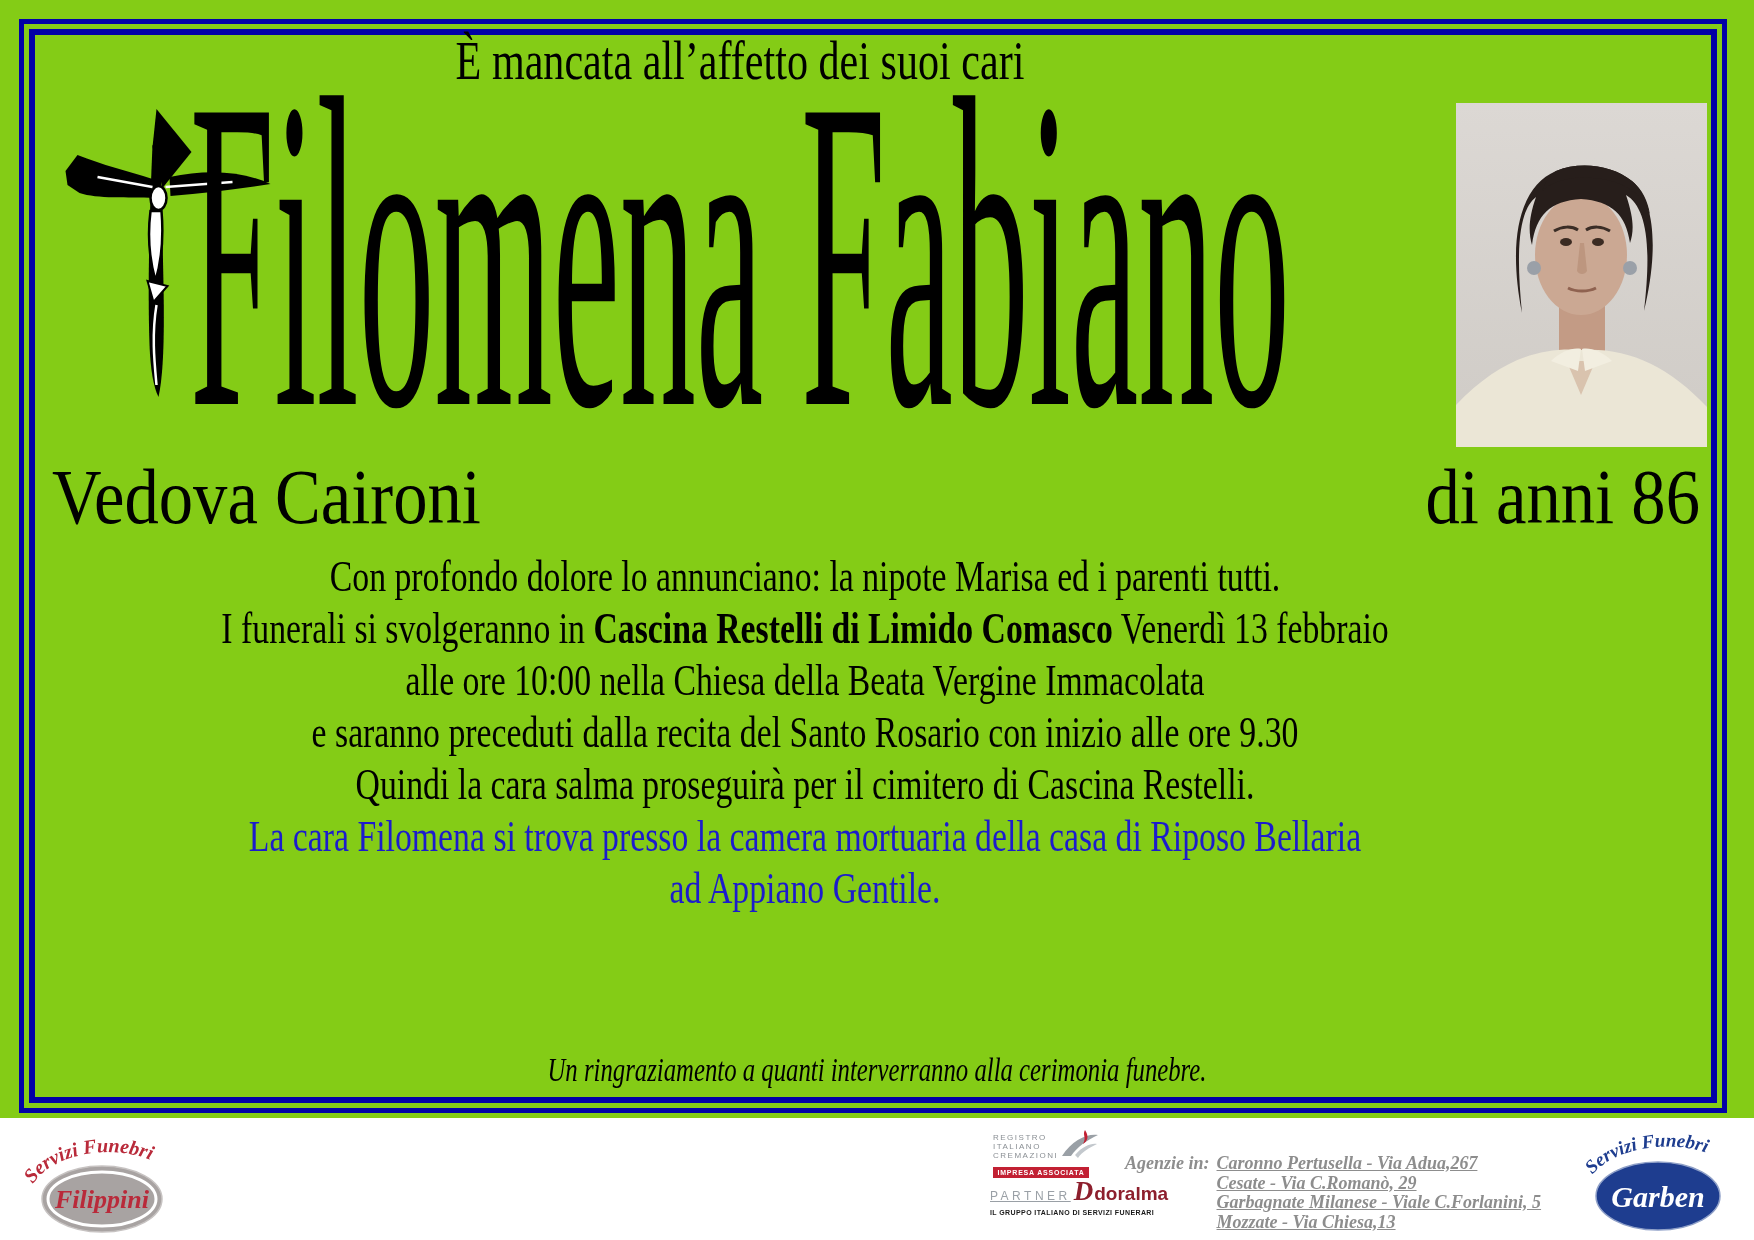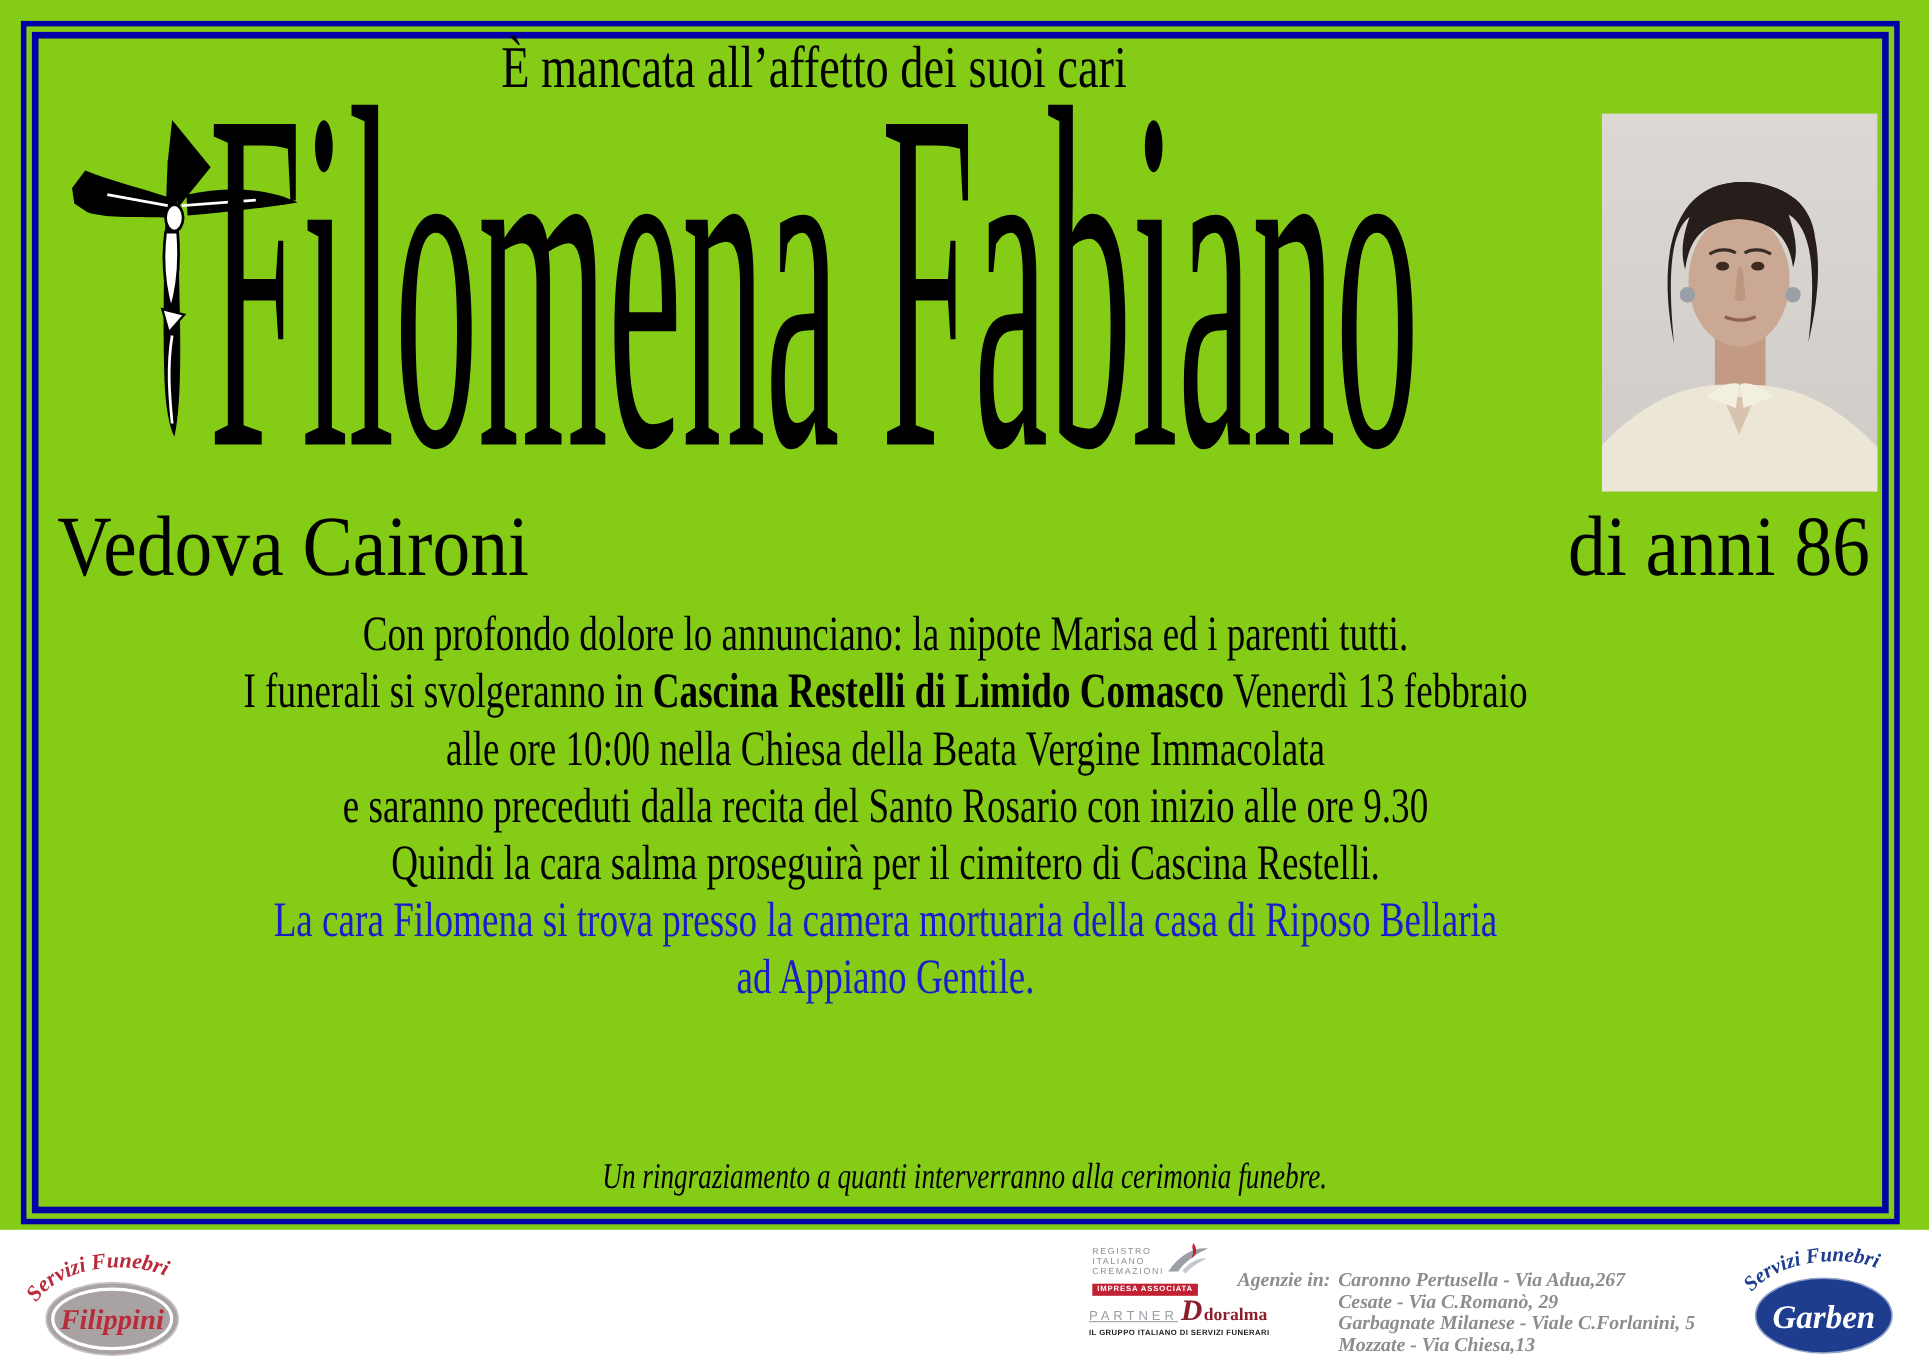--- a/index.html
+++ b/index.html
@@ -65,27 +65,27 @@
   .reg-row{display:flex;align-items:center;}
   .reg-txt{font-size:8px;letter-spacing:1.5px;line-height:9px;color:#8a8f94;text-transform:uppercase;}
   .reg-badge{margin-top:3px;background:#c22033;color:#fff;font-size:7px;font-weight:bold;
     letter-spacing:.8px;padding:2px 4px;width:96px;text-align:center;}
 
   .partner{position:absolute;left:990px;top:62px;width:130px;font-family:"Liberation Sans",sans-serif;}
   .partner-row{display:flex;align-items:baseline;}
   .partner-word{font-size:12px;letter-spacing:3.5px;color:#9aa0a6;text-decoration:underline;}
   .partner-d{font-family:"Liberation Serif",serif;font-size:27px;font-weight:bold;font-style:italic;
     color:var(--dor-red);margin:0 1px 0 3px;line-height:22px;}
-  .partner-brand{font-family:Liberation Serif, serif;font-size:16px;font-weight:bold;color:var(--dor-red);text-align:center;}
+  .partner-brand{font-family:Liberation Sans, sans-serif;font-size:19px;font-weight:bold;color:var(--dor-red);text-align:center;}
   .partner-tag{margin-top:4px;font-size:7px;font-weight:bold;color:#1a1a1a;letter-spacing:.4px;white-space:nowrap;}
 
   .agencies{position:absolute;left:1125px;top:14px;color:var(--footer-gray);
     font-weight:bold;font-style:italic;font-size:18px;line-height:19.5px;display:flex;align-items:flex-start;margin-top:22px;}
   .ag-label{margin-right:7px;white-space:nowrap;}
-  .ag-item{white-space:nowrap;}
+  .ag-item{white-space:nowrap;text-decoration:underline;}
 
   .garben-logo{position:absolute;left:1578px;top:2px;}
 </style>
 </head>
 <body>
 
 <div class="page">
 
   <div class="frame-outer"></div>
   <div class="frame-inner"></div>

